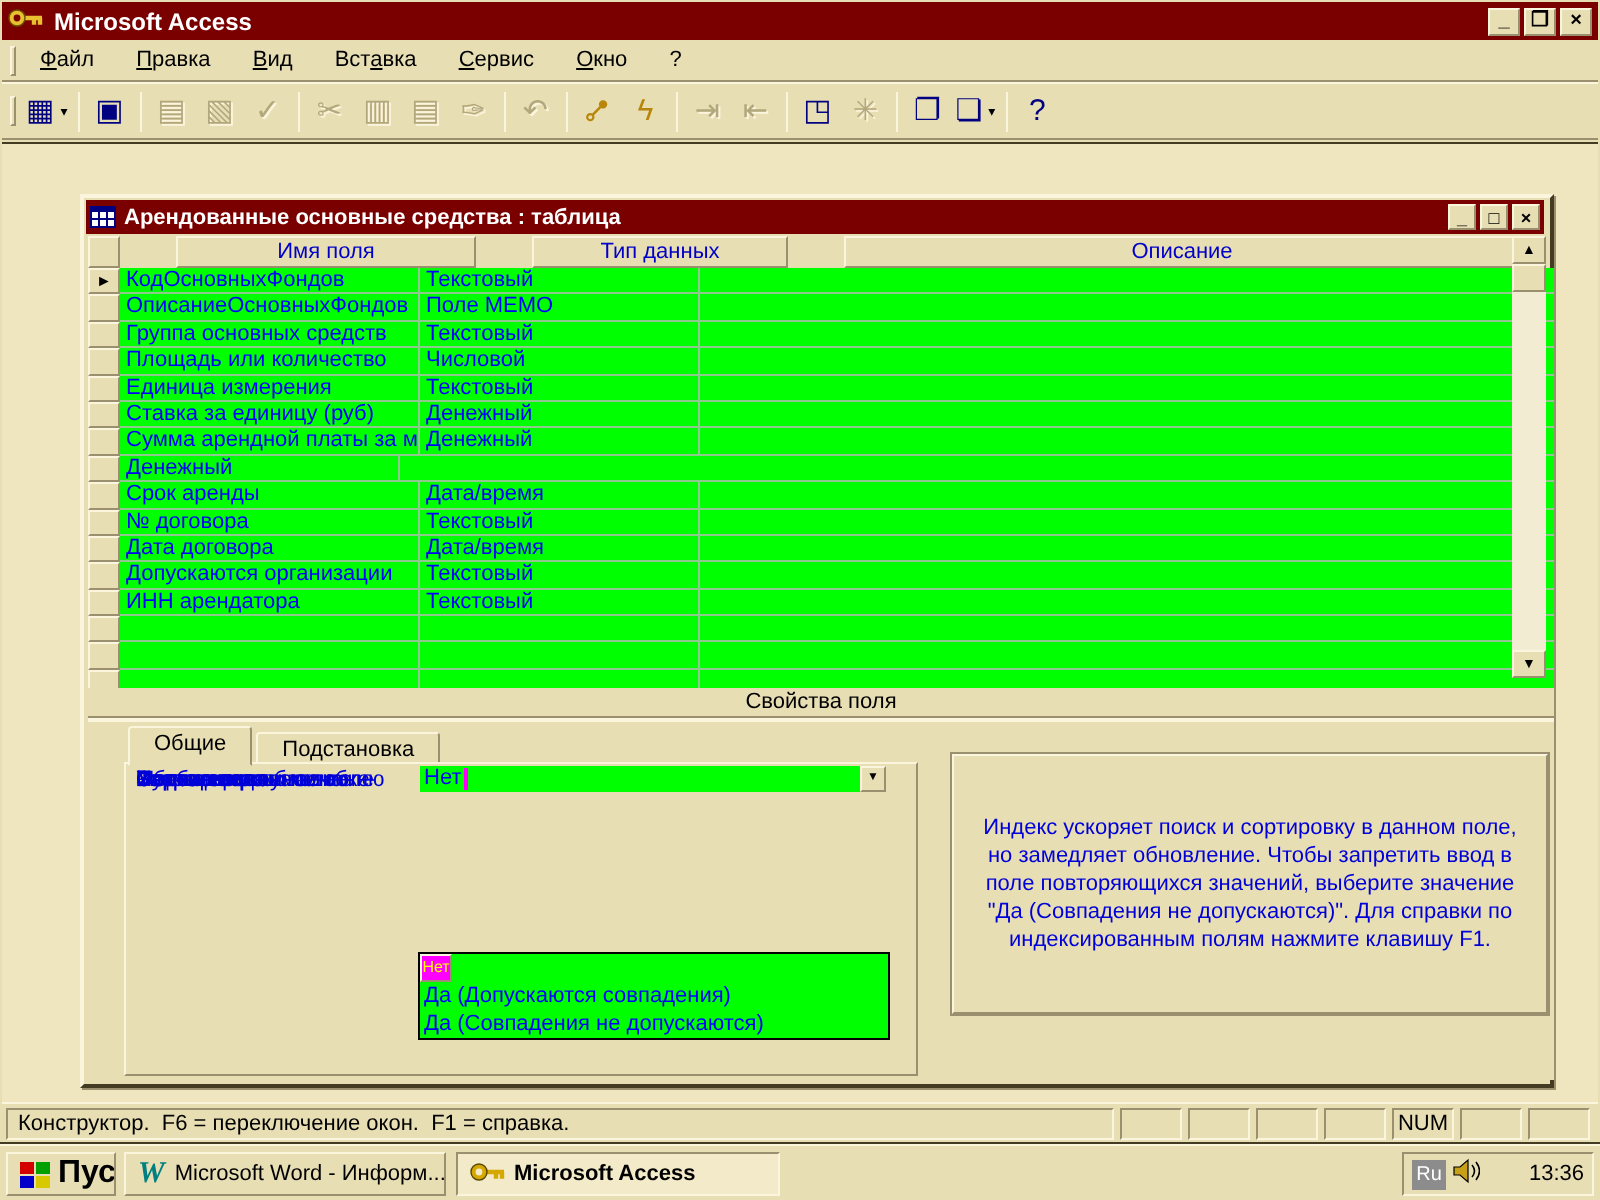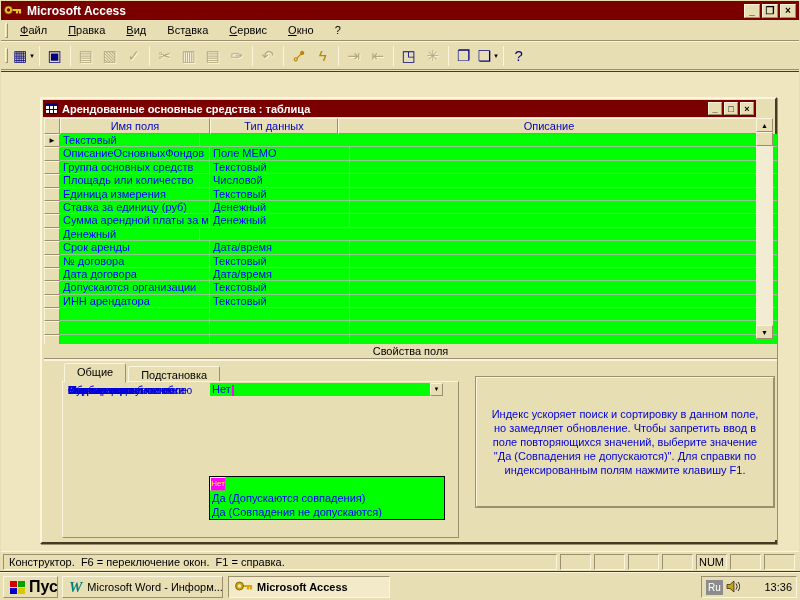--- a/index.html
+++ b/index.html
@@ -42,31 +42,31 @@
   .tbtn .caret{font-size:7px;margin-left:3px;color:#000;}
   .rot{display:inline-block;transform:rotate(-45deg);}
 
   
   #mdi{position:absolute;left:1px;top:71px;width:798px;height:480px;background:var(--face-lite);
     border-top:1px solid var(--dk);}
 
   
   #child{position:absolute;left:39px;top:25px;width:737px;height:447px;background:var(--face);
     border:2px solid;border-color:var(--hi) var(--dk) var(--dk) var(--hi);box-shadow:1px 1px 0 var(--sh);}
-  #child-titlebar{position:absolute;left:1px;top:1px;right:19px;height:17px;background:var(--maroon);
+  #child-titlebar{position:absolute;left:1px;top:1px;right:3px;height:17px;background:var(--maroon);
     display:flex;align-items:center;padding:0 2px;}
   #child-titlebar .ttl{color:#fff;font-weight:bold;font-size:11px;margin-left:4px;}
   .tblicon{width:13px;height:11px;background:#fff;border:1px solid #000080;
     box-shadow:inset 0 2px 0 #000080;
     background-image:linear-gradient(90deg,transparent 0 3px,#000080 3px 4px,transparent 4px 7px,#000080 7px 8px,transparent 8px),
                      linear-gradient(transparent 0 5px,#000080 5px 6px,transparent 6px);}
   .winbtn.small{width:14px;height:13px;font-size:9px;}
 
   
-  #grid-header{position:absolute;left:2px;top:19px;width:716px;height:16px;display:flex;}
+  #grid-header{position:absolute;left:2px;top:19px;width:716px;height:16px;display:flex;gap:28px;}
   .hcell{border:1px solid;border-color:var(--hi) var(--sh) var(--sh) var(--hi);background:var(--face);
     color:#0000C8;display:flex;align-items:center;justify-content:center;overflow:hidden;}
   #grid-rows{position:absolute;left:2px;top:35px;width:733px;height:210px;background:var(--green);overflow:hidden;}
   .grow{display:flex;height:13.4px;}
   .sel{width:16px;background:var(--face);border:1px solid;border-color:var(--hi) var(--sh) var(--sh) var(--hi);
     color:#000;font-size:8px;display:flex;align-items:center;justify-content:center;}
   .gcell{border-right:1px solid #90C890;border-bottom:1px solid #90C890;color:var(--fld);
     padding:0 3px;white-space:nowrap;overflow:hidden;line-height:12.4px;}
   .c-name{width:150px;}
   .c-type{width:140px;}
@@ -357,20 +357,21 @@
         <span class="hcell" style="width:16px;"></span>
         <span class="hcell" style="width:150px;">Имя поля</span>
         <span class="hcell" style="width:128px;">Тип данных</span>
         <span class="hcell" style="flex:1;">Описание</span>
       </div>
 
       <div id="grid-rows">
 
           <div class="grow">
             <span class="sel">►</span>
+            <span class="gcell c-name">КодОсновныхФондов</span>
             <span class="gcell c-type">Текстовый</span>
             <span class="gcell c-desc"></span>
           </div>
 
           <div class="grow">
             <span class="sel"></span>
             <span class="gcell c-name">ОписаниеОсновныхФондов</span>
             <span class="gcell c-type">Поле MEMO</span>
             <span class="gcell c-desc"></span>
           </div>

